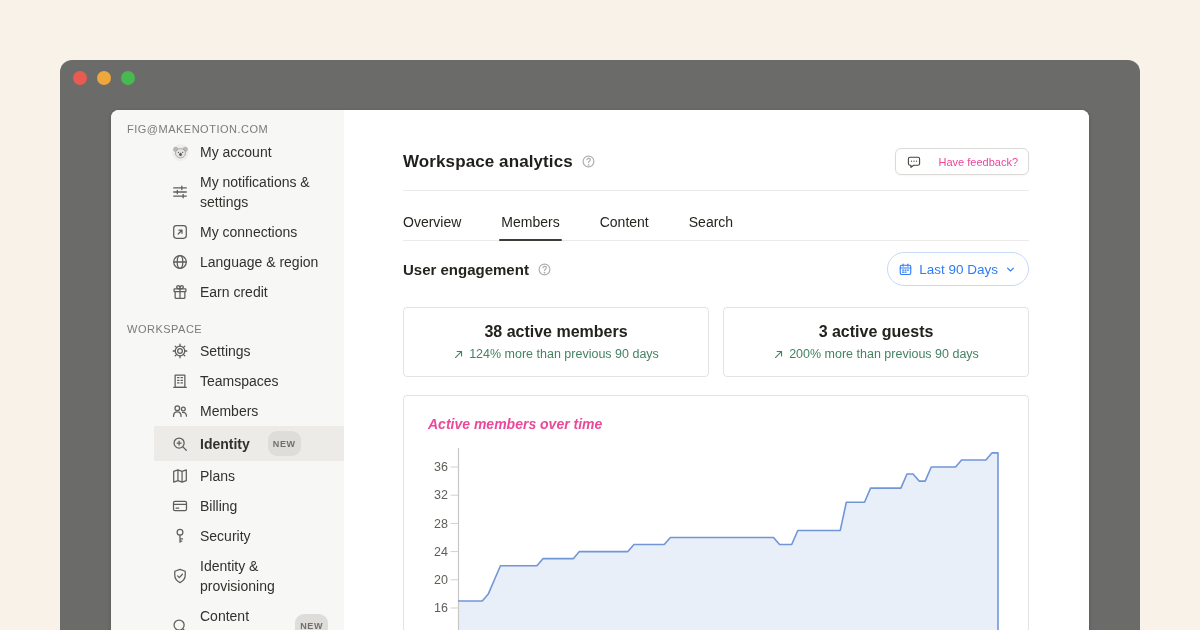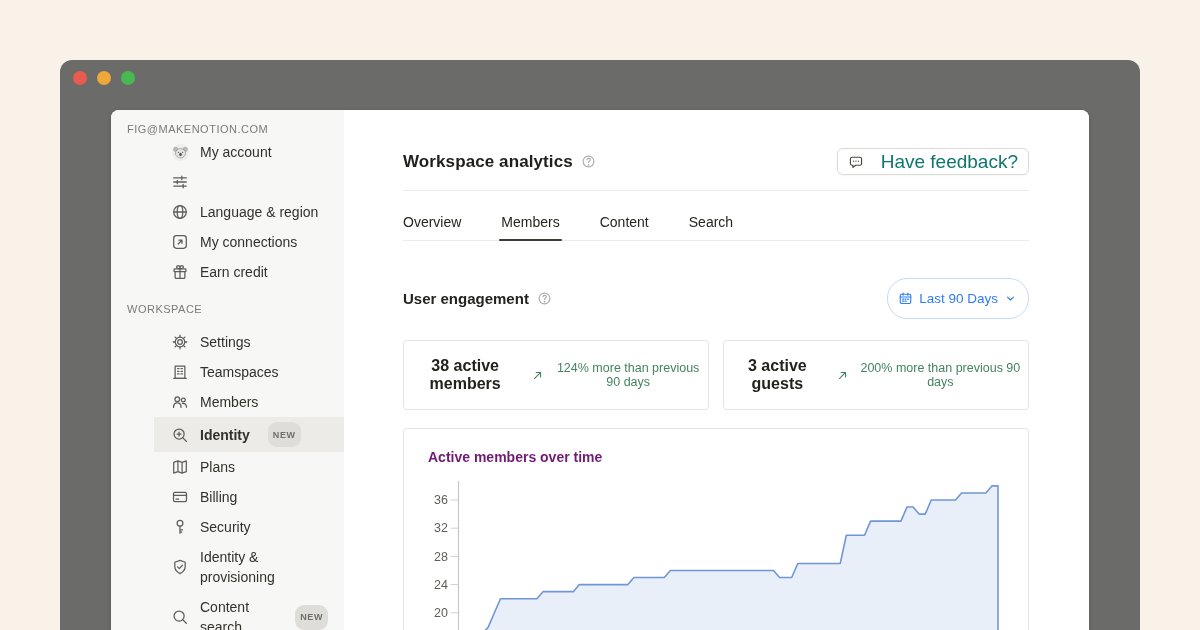--- a/index.html
+++ b/index.html
@@ -25,69 +25,69 @@
     position:absolute; left:51px; top:50px; width:978px; height:560px;
     background:#ffffff; border-radius:8px 8px 0 0; display:flex; overflow:hidden;
     box-shadow:0 1px 4px rgba(0,0,0,.18);
   }
   
   .sidebar { width:233px; flex:0 0 233px; background:#f7f7f5; padding-top:13px; }
   .sb-heading {
     padding:0 16px; margin-bottom:2px; font-size:11px; font-weight:500;
     color:#7d7b77; letter-spacing:.5px;
   }
-  .sb-heading.workspace { margin-top:16px; margin-bottom:12px; }
+  .sb-heading.workspace { margin-top:16px; margin-bottom:1px; }
   .sb-item {
     display:flex; align-items:center; gap:10px; padding:5px 16px; min-height:30px;
     font-size:14px; line-height:20px; color:#33312c; cursor:pointer;margin-left:43px;
   }
   .sb-item.active { background:#ecebe8; font-weight:700; }
   .sb-icon { width:20px; flex:0 0 20px; display:flex; align-items:center; justify-content:center; }
   .sb-badge {
     margin-left:8px; font-size:9px; font-weight:700; letter-spacing:.6px;
     color:#716f6a; background:#dfddd9; border-radius:9px; padding:2.5px 5px; flex:0 0 auto;
   }
   
   .main { flex:1; padding:0 60px 0 59px; position:relative; background:#fff; }
   .header-row { margin-top:38px; display:flex; align-items:center; justify-content:space-between; }
   .title-wrap { display:flex; align-items:center; gap:8px; }
   h1.page-title { font-size:17px; font-weight:700; color:#211f1b; letter-spacing:.1px; }
   .help { display:flex; opacity:.85; cursor:pointer; }
   .btn-feedback {
     display:flex; align-items:center; gap:17px; background:#fff;
     border:1px solid #dcdad6; border-radius:6px; padding:4px 10px; height:27px;
-    font-family:inherit; font-size:19px; color:#0f766e; cursor:pointer;
+    font-family:inherit; font-size:11px; color:#ec4899; cursor:pointer;
     box-shadow:0 1px 2px rgba(0,0,0,.04);
   }
   .divider { height:1px; background:#ebeae8; margin-top:15px; }
   .tabs { display:flex; gap:40px; padding-top:23px; border-bottom:1px solid #ebeae8; }
   .tab { padding-bottom:10px; font-size:14px; color:#26251f; position:relative; cursor:pointer; }
   .tab.active::after {
     content:''; position:absolute; left:-2px; right:-2px; bottom:-1px; height:2px;
     background:#3d3b36; border-radius:1px;
   }
-  .section-row { margin-top:37px; display:flex; align-items:center; justify-content:space-between; }
+  .section-row { margin-top:11px; display:flex; align-items:center; justify-content:space-between; }
   h2.section-title { font-size:15px; font-weight:700; color:#25241f; }
   .btn-range {
     display:flex; align-items:center; gap:6px; background:#fff;
-    border:1.25px solid #c6daf6; border-radius:20px; padding:4px 11px 4px 10px; height:41px;
+    border:1.25px solid #c6daf6; border-radius:20px; padding:4px 11px 4px 10px; height:34px;
     font-family:inherit; font-size:13.5px; font-weight:500; color:var(--accent-blue,#2e7cf6); cursor:pointer;
   }
   .cards { margin-top:21px; display:flex; gap:14px; }
   .card {
     flex:1; border:1px solid #e5e3e0; border-radius:4px; height:70px;
-    display:flex; flex-direction:row; align-items:center; justify-content:center; gap:6px;text-align:center;
+    display:flex; flex-direction:column; align-items:center; justify-content:center; gap:6px;text-align:center;
   }
   .card-value { font-size:16px; font-weight:700; color:#23221d; }
   .card-delta { display:flex; align-items:center; gap:5px; font-size:12.5px; color:var(--positive-green,#448361); }
   .chart-card {
     margin-top:18px; border:1px solid #e5e3e0; border-radius:4px; height:240px;
     position:relative; overflow:hidden;
   }
-  .chart-title { position:relative; z-index:1; font-size:14px; font-weight:700; color:#701a75; padding:20px 0 0 24px; }
+  .chart-title { position:relative; z-index:1; font-size:14px; font-weight:700; color:#ec4899; padding:20px 0 0 24px;font-style:italic; }
   .chart-svg { position:absolute; left:0; top:0; }
   .tick-label { font-size:12.5px; fill:#605e59; font-family:"Liberation Sans",sans-serif; }
 </style>
 </head>
 <body>
 
 <div class="window">
   <div class="traffic-lights">
     <span class="tl red"></span>
     <span class="tl yellow"></span>
@@ -112,39 +112,40 @@
               </svg>
             </span>
             <span>My account</span>
           </div>
           <div class="sb-item">
             <span class="sb-icon">
               <svg viewBox="0 0 20 20" width="18" height="18" fill="none" stroke="#5f5e5b" stroke-width="1.4" stroke-linecap="round" stroke-linejoin="round">
                 <path d="M3 5.5h14M3 10h14M3 14.5h14M12 3.6v3.8M7 8.1v3.8M13.5 12.6v3.8"></path>
               </svg>
             </span>
+            <span>My notifications &amp; settings</span>
+          </div>
+          <div class="sb-item">
+            <span class="sb-icon">
+              <svg viewBox="0 0 20 20" width="18" height="18" fill="none" stroke="#5f5e5b" stroke-width="1.4" stroke-linecap="round" stroke-linejoin="round">
+                <rect x="3" y="3" width="14" height="14" rx="3"></rect>
+                <path d="M8 12.2 12.2 8M8.8 8h3.4v3.4"></path>
+              </svg>
+            </span>
+            <span>My connections</span>
           </div>
           <div class="sb-item">
             <span class="sb-icon">
               <svg viewBox="0 0 20 20" width="18" height="18" fill="none" stroke="#5f5e5b" stroke-width="1.4" stroke-linecap="round" stroke-linejoin="round">
                 <circle cx="10" cy="10" r="7"></circle>
                 <ellipse cx="10" cy="10" rx="3.1" ry="7"></ellipse>
                 <path d="M3 10h14"></path>
               </svg>
             </span>
             <span>Language &amp; region</span>
-          </div>
-          <div class="sb-item">
-            <span class="sb-icon">
-              <svg viewBox="0 0 20 20" width="18" height="18" fill="none" stroke="#5f5e5b" stroke-width="1.4" stroke-linecap="round" stroke-linejoin="round">
-                <rect x="3" y="3" width="14" height="14" rx="3"></rect>
-                <path d="M8 12.2 12.2 8M8.8 8h3.4v3.4"></path>
-              </svg>
-            </span>
-            <span>My connections</span>
           </div>
           <div class="sb-item">
             <span class="sb-icon">
               <svg viewBox="0 0 20 20" width="18" height="18" fill="none" stroke="#5f5e5b" stroke-width="1.4" stroke-linecap="round" stroke-linejoin="round">
                 <rect x="3.4" y="6.6" width="13.2" height="3.1" rx="0.7"></rect>
                 <path d="M4.6 9.7V16a1 1 0 0 0 1 1h8.8a1 1 0 0 0 1-1V9.7M10 6.6V17"></path>
                 <path d="M10 6.5C8.2 6.5 6.3 5.9 6.3 4.5c0-1.1.8-1.7 1.7-1.7 1.4 0 2 1.6 2 3.7zm0 0c1.8 0 3.7-.6 3.7-2 0-1.1-.8-1.7-1.7-1.7-1.4 0-2 1.6-2 3.7z"></path>
               </svg>
             </span>
             <span>Earn credit</span>

